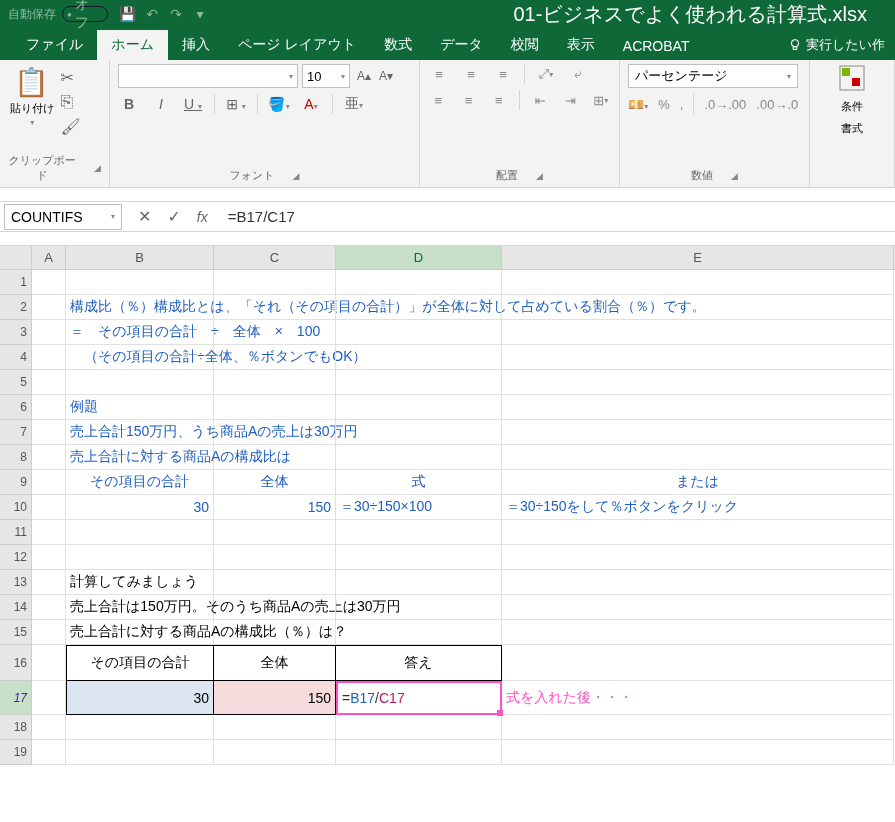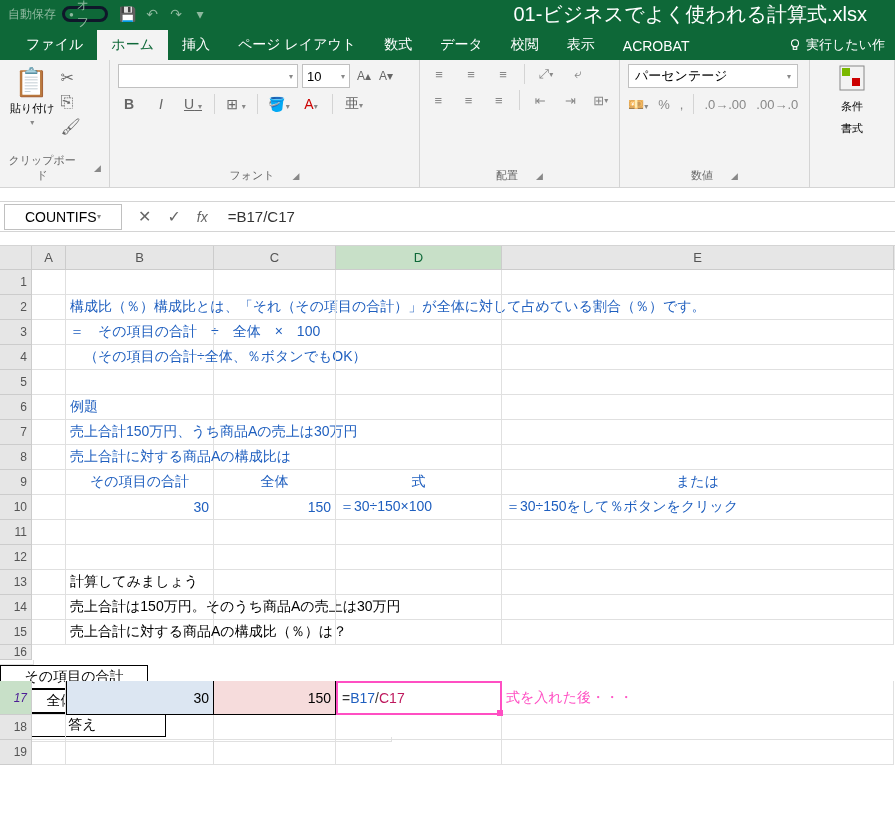--- a/index.html
+++ b/index.html
@@ -1,21 +1,21 @@
 <!DOCTYPE html>
 <html><head>
 <meta charset="utf-8">
 <style>
 * { box-sizing: border-box; margin: 0; padding: 0; font-family: "Yu Gothic", "Meiryo", sans-serif; }
 body { width: 895px; height: 822px; background: #fff; overflow: hidden; font-size: 13px; }
 
 
 .titlebar { height: 28px; background: #0e6838; color: #c6e1d0; display: flex; align-items: center; padding: 0 8px; font-size: 12px; }
 .titlebar .autosave { display: flex; align-items: center; gap: 6px; color: #8db89e; }
-.titlebar .toggle { width: 46px; height: 16px; border: 3px solid #0f172a; border-radius: 8px; display: flex; align-items: center; padding: 0 4px; font-size: 12px; }
+.titlebar .toggle { width: 46px; height: 16px; border: 1px solid #0f172a; border-radius: 8px; display: flex; align-items: center; padding: 0 4px; font-size: 14px; }
 .titlebar .toggle::before { content: "●"; font-size: 8px; margin-right: 3px; }
 .titlebar .qat { display: flex; gap: 8px; margin-left: 12px; }
 .titlebar .qat-icon { width: 16px; height: 16px; color: #8db89e; display: flex; align-items: center; justify-content: center; font-size: 14px; }
 .titlebar .filename { flex: 1; text-align: right; padding-right: 20px; color: #fff; font-size: 20px; }
 
 
 .tabs { height: 32px; background: #0e6838; display: flex; align-items: flex-end; padding-left: 12px; }
 .tab { padding: 6px 14px; color: #fff; font-size: 14px; cursor: pointer; }
 .tab.active { background: #f3f3f3; color: #0e6838; }
 .tabs .tell-me { margin-left: auto; padding: 6px 10px; color: #fff; display: flex; align-items: center; gap: 4px; font-size: 13px; }
@@ -62,21 +62,21 @@
 .num-row { display: flex; gap: 10px; align-items: center; }
 .num-btn { color: #888; font-size: 13px; }
 
 
 .styles-group { width: 50px; flex: 1; }
 .cond-fmt { display: flex; flex-direction: column; align-items: center; font-size: 11px; gap: 7px; }
 .cond-icon { width: 28px; height: 28px; }
 
 
 .formula-bar { height: 30px; border-bottom: 1px solid #d4d4d4; display: flex; align-items: center; background: #fff; }
-.name-box { width: 118px; height: 26px; border: 1px solid #c0c0c0; margin: 0 4px; padding: 0 20px; display: flex; align-items: center; justify-content: space-between; font-size: 14px; }
+.name-box { width: 118px; height: 26px; border: 1px solid #c0c0c0; margin: 0 4px; padding: 0 6px; display: flex; align-items: center; justify-content: space-between; font-size: 14px; }
 .fb-btns { display: flex; gap: 16px; padding: 0 12px; align-items: center; }
 .fb-btn { font-size: 16px; color: #666; }
 .fx { font-style: italic; font-size: 14px; }
 .formula-input { flex: 1; padding: 0 8px; font-size: 15px; color: #333; }
 
 .spacer { height: 14px; border-bottom: 1px solid #d4d4d4; background: #fff; }
 
 
 .grid { position: relative; background: #fff; }
 .col-headers { display: flex; height: 24px; background: #e6e6e6; border-bottom: 1px solid #ccc; }
@@ -84,21 +84,21 @@
 .col-h { border-right: 1px solid #ccc; display: flex; align-items: center; justify-content: center; font-size: 13px; color: #555; background: #e6e6e6; }
 .col-h.active { background: #c8e0c8; color: #0e6838; }
 .col-A { width: 34px; }
 .col-B { width: 148px; }
 .col-C { width: 122px; }
 .col-D { width: 166px; }
 .col-E { width: 392px; }
 
 .rows { }
 .row { display: flex; height: 25px; }
-.row.r16 { height: 36px; flex-direction: column; }
+.row.r16 { height: 36px; }
 .row.r17 { height: 34px; }
 .row-h { width: 32px; border-right: 1px solid #ccc; border-bottom: 1px solid #ccc; background: #e6e6e6; display: flex; align-items: center; justify-content: flex-end; padding-right: 4px; font-size: 12px; color: #555; }
 .row-h.active { background: #c8e0c8; color: #4c1d95; font-style: italic; }
 .cell { border-right: 1px solid #e0e0e0; border-bottom: 1px solid #e0e0e0; padding: 2px 4px; display: flex; align-items: center; font-size: 14px; overflow: visible; white-space: nowrap; }
 .cell.num { justify-content: flex-end; }
 .blue-text { color: #1f5fbf; }
 .tbl-border-r { border-right: 1px solid #000 !important; }
 .tbl-border-b { border-bottom: 1px solid #000 !important; }
 .tbl-border-t { border-top: 1px solid #000 !important; }
 .tbl-border-l { border-left: 1px solid #000 !important; }

